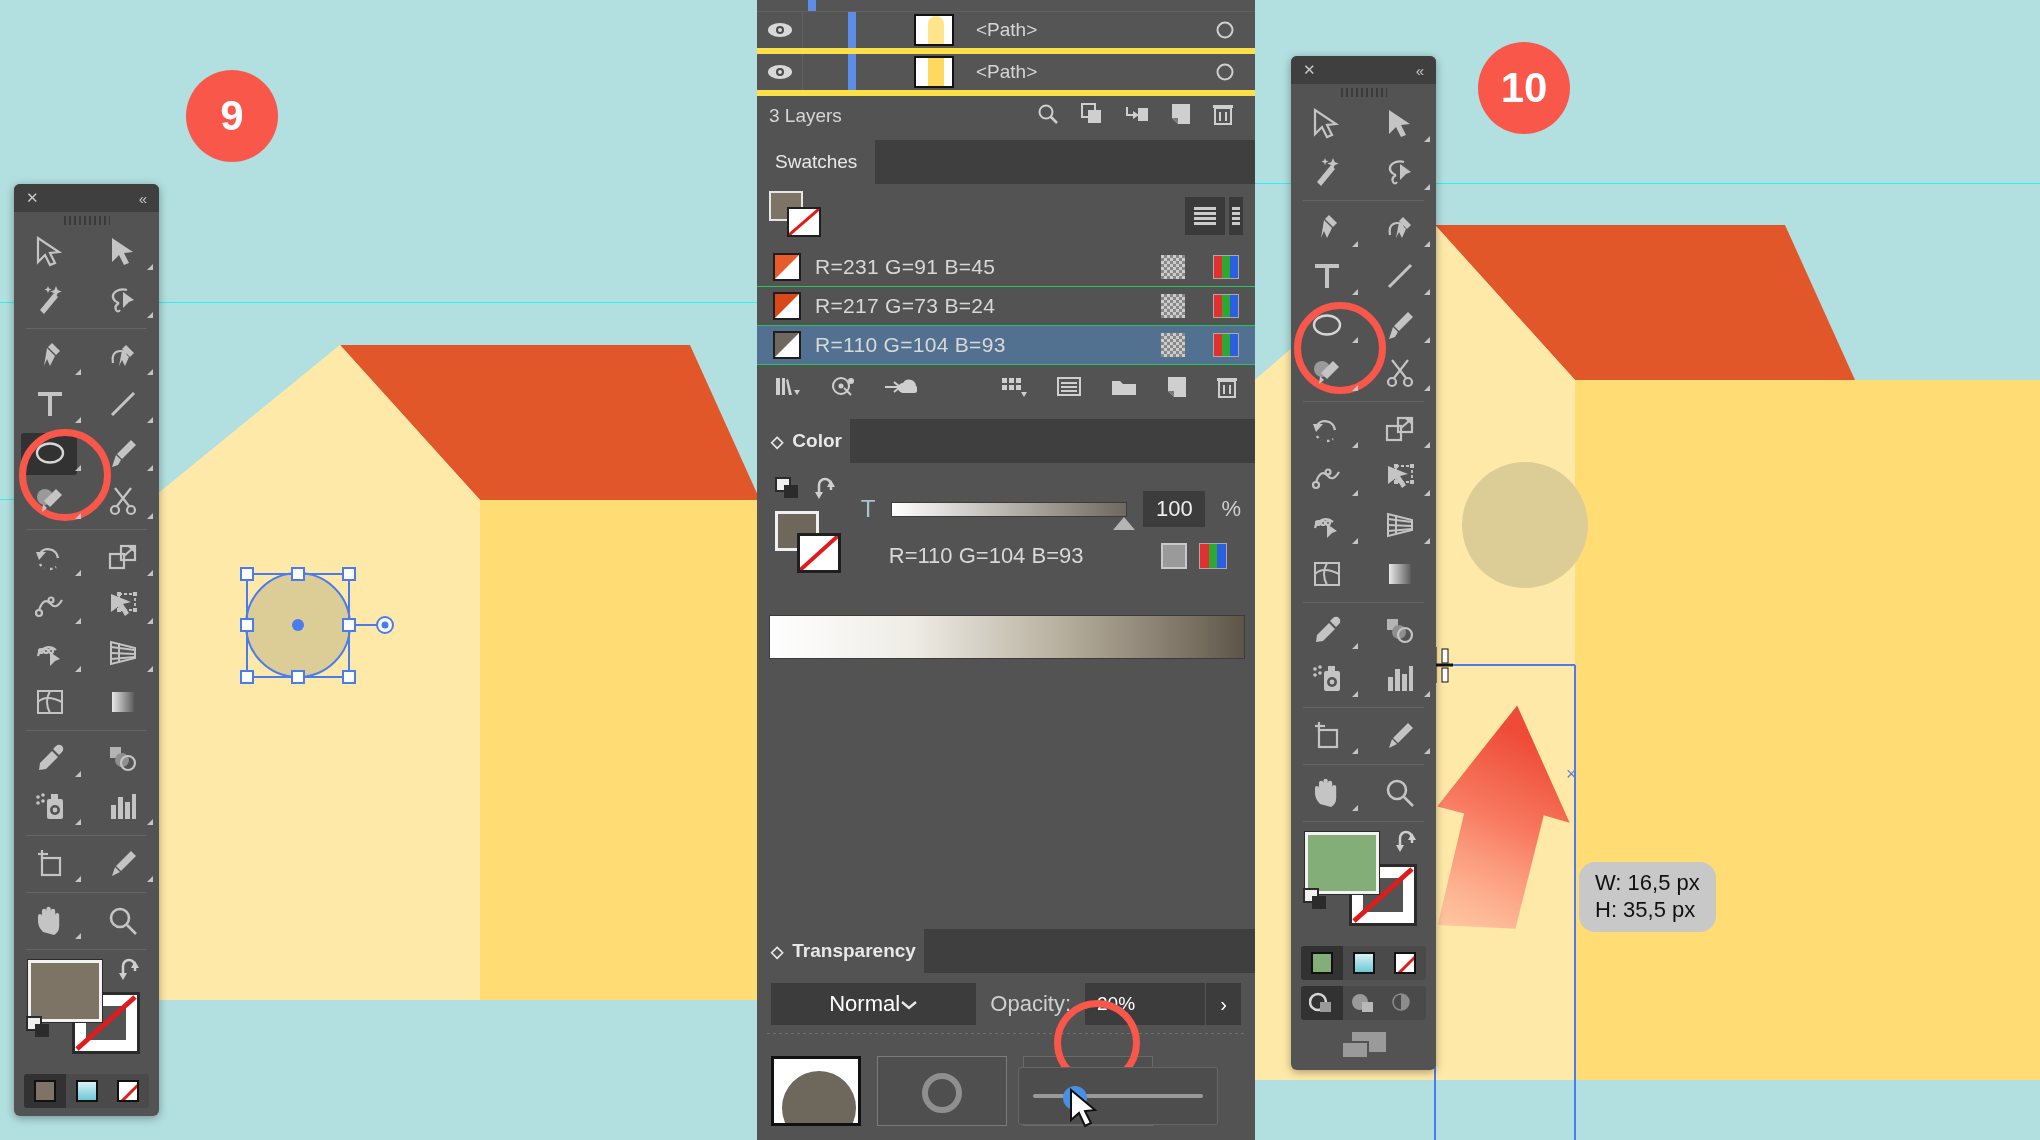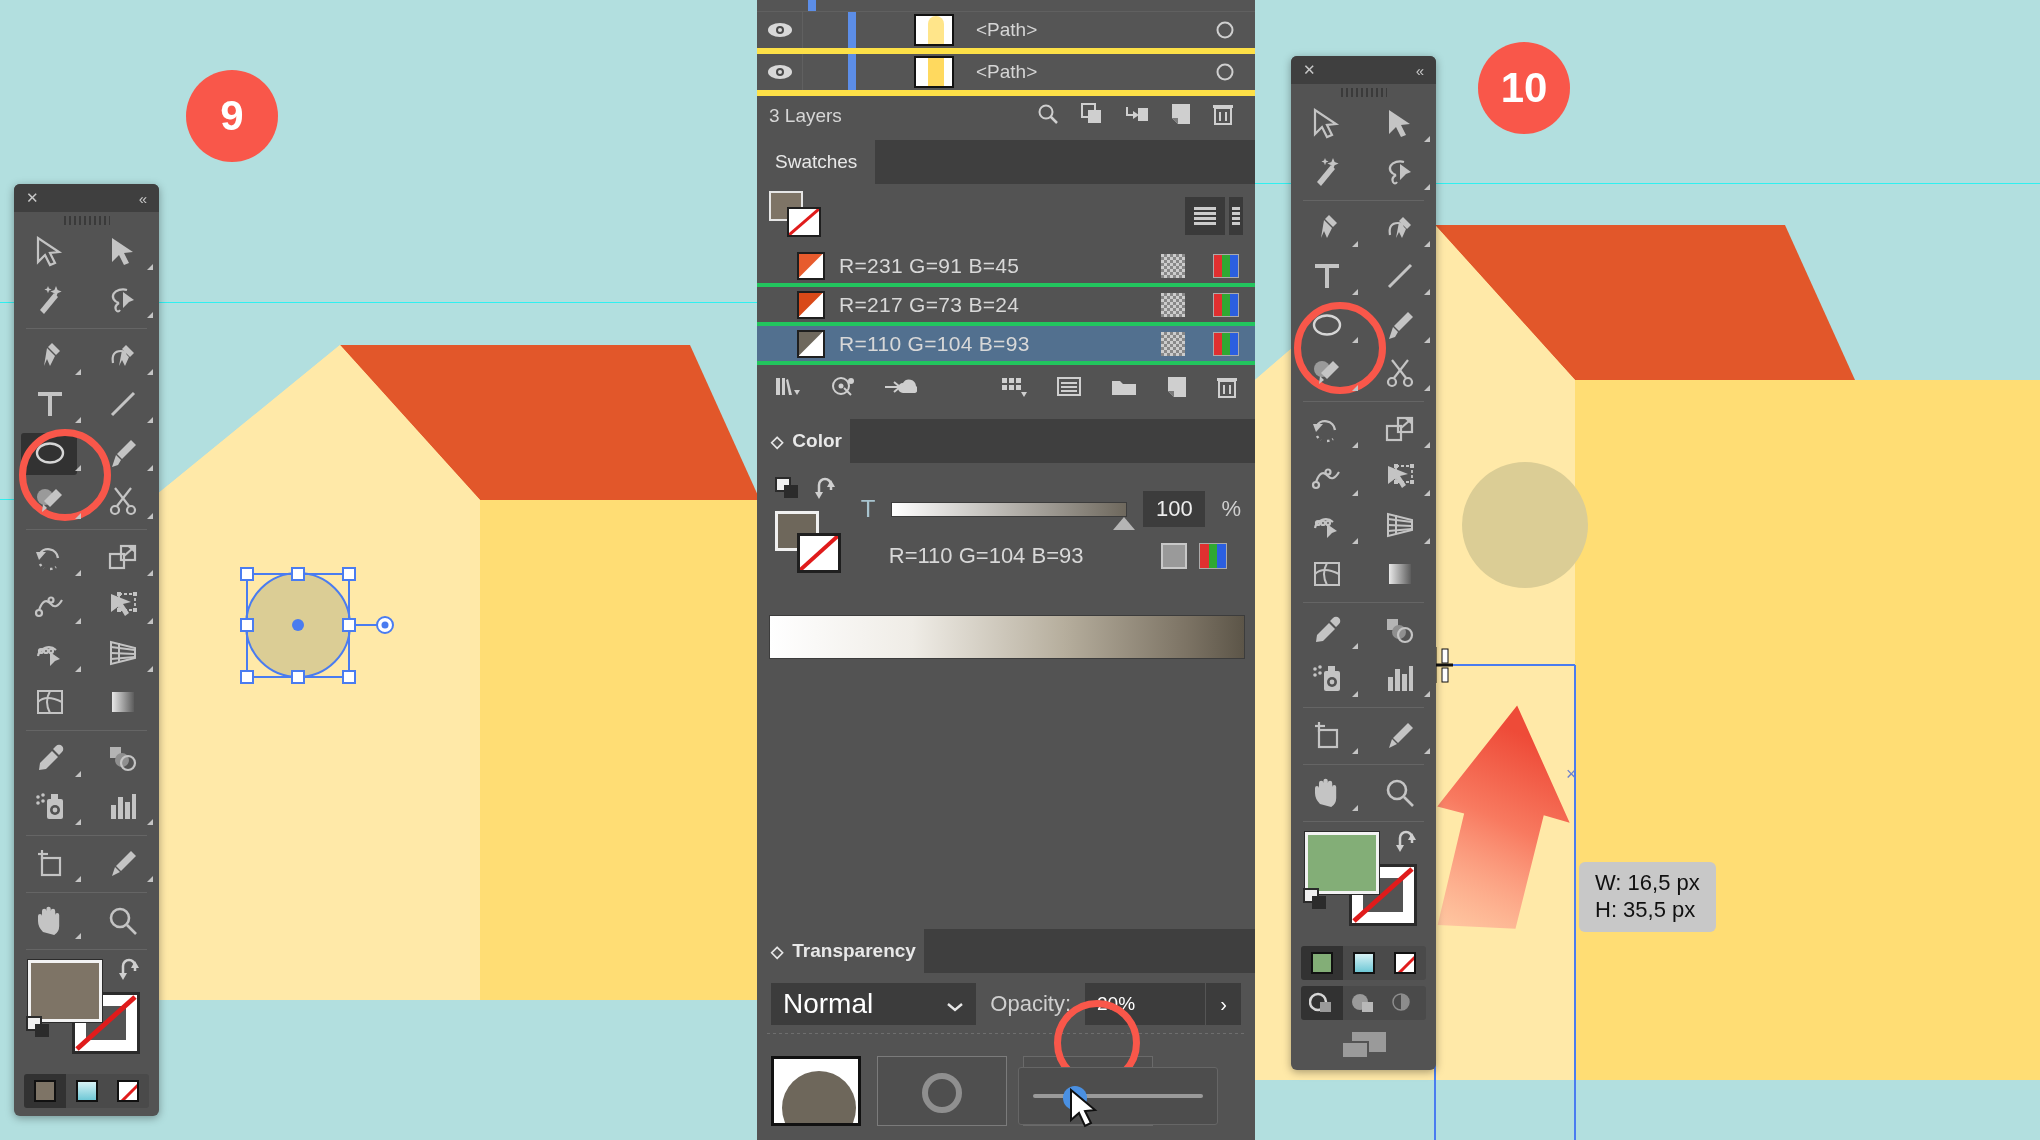--- a/index.html
+++ b/index.html
@@ -122,21 +122,21 @@
     height:40px; display:flex; align-items:center; color:#d6d6d6; font-size:19px;
     padding-left:12px; gap:0;
   }
   .ly-footer .icons { margin-left:auto; display:flex; gap:22px; padding-right:22px; }
 
   
   .sw-toprow { height:64px; display:flex; align-items:center; padding:0 12px; position:relative; }
   .sw-list { }
   .sw-row {
     height:39px; display:flex; align-items:center;
-    border-bottom:4px solid #22c55e; padding-left:40px; gap:14px;
+    border-bottom:1px solid #22c55e; padding-left:16px; gap:14px;
   }
   .sw-row.sel { background:#52708f; }
   .sw-chip { width:28px;height:28px;border:2px solid #1f1f1f; position:relative; background:#fff;}
   .sw-chip i {
     position:absolute; inset:0;
     clip-path:polygon(0 0,100% 0,0 100%);
   }
   .sw-label { color:#d8d8d8; font-size:21px; flex:1; letter-spacing:.3px;}
   .sw-checker {
     width:24px;height:24px; margin-right:14px;
@@ -161,22 +161,22 @@
   }
   .ramp {
     position:absolute; left:12px; right:10px; height:44px;
     background:linear-gradient(to right,#ffffff,#efece6 30%,#b6ae9d 62%,#7c7364 88%,#5c5548);
     border:1px solid #3c3c3c;
   }
 
   
   .tp-row { display:flex; align-items:center; gap:14px; padding:10px 14px 0; }
   .tp-select {
-    width:224px;height:42px;background:#3c3c3c;color:#fff;font-size:28px;
-    display:flex;align-items:center; padding:0 12px; justify-content:space-between;
+    width:224px;height:42px;background:#3c3c3c;color:#fff;font-size:22px;
+    display:flex;align-items:center; padding:0 12px; justify-content:center;
   }
   .tp-opacity-label { color:#cfcfcf; font-size:22px; }
   .tp-opacity-box {
     width:120px;height:42px;background:#3c3c3c;color:#fff;font-size:19px;
     display:flex;align-items:center;padding-left:12px;
   }
   .tp-arrow {
     width:36px;height:42px;background:#3c3c3c;color:#fff;font-size:20px;
     display:flex;align-items:center;justify-content:center;
     border-left:1px solid #555;
@@ -202,21 +202,21 @@
     background:#f9574a; color:#fff;
     display:flex; align-items:center; justify-content:center;
     font-size:42px; font-weight:bold;
     font-family:"Liberation Sans", sans-serif;
   }
   .hi-circle {
     position:absolute; border:7px solid #f9574a; border-radius:50%;
     pointer-events:none;
   }
   .tooltip-wh {
-    position:absolute; background:#c8c8c8; border-radius:6px;
+    position:absolute; background:#c8c8c8; border-radius:16px;
     padding:8px 16px; color:#111; font-size:22px; line-height:1.22;
   }
   .cursor-arrow { position:absolute; }
 </style>
 </head>
 <body>
 
 <div id="canvas-left">
   <div class="guide-h" style="top:302px;"></div>
   <div class="guide-h" style="top:499px;"></div>

